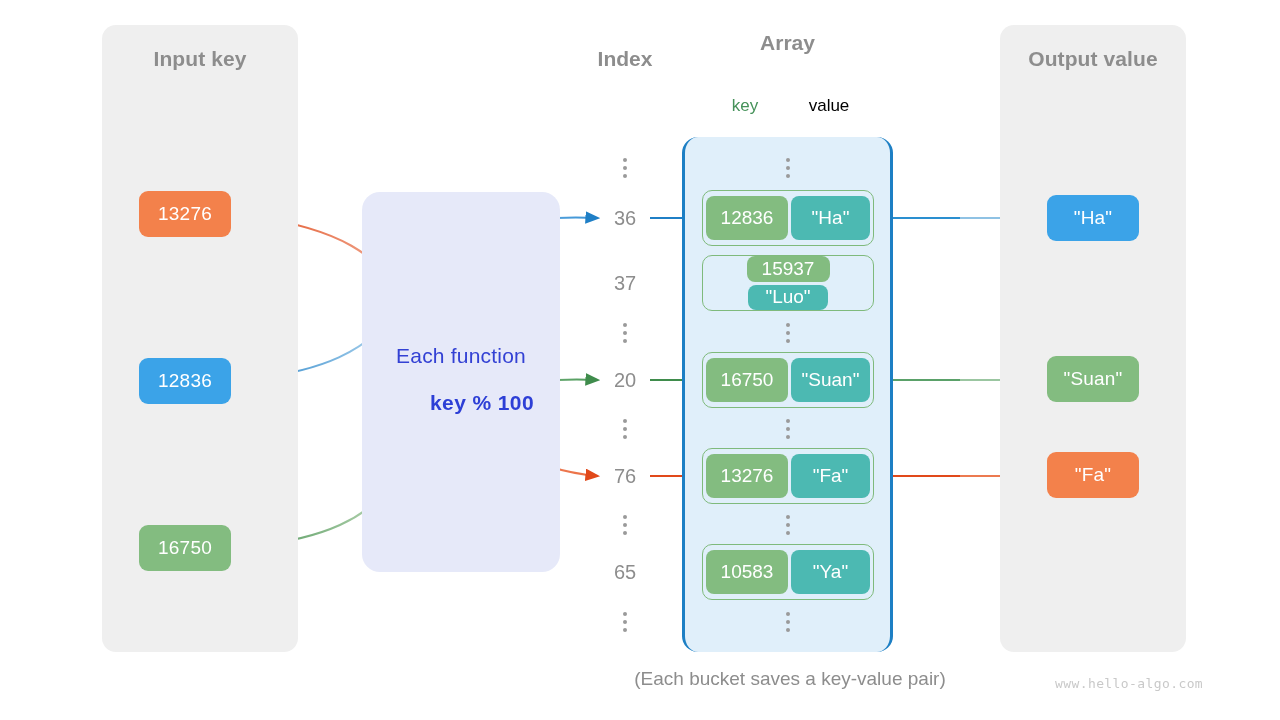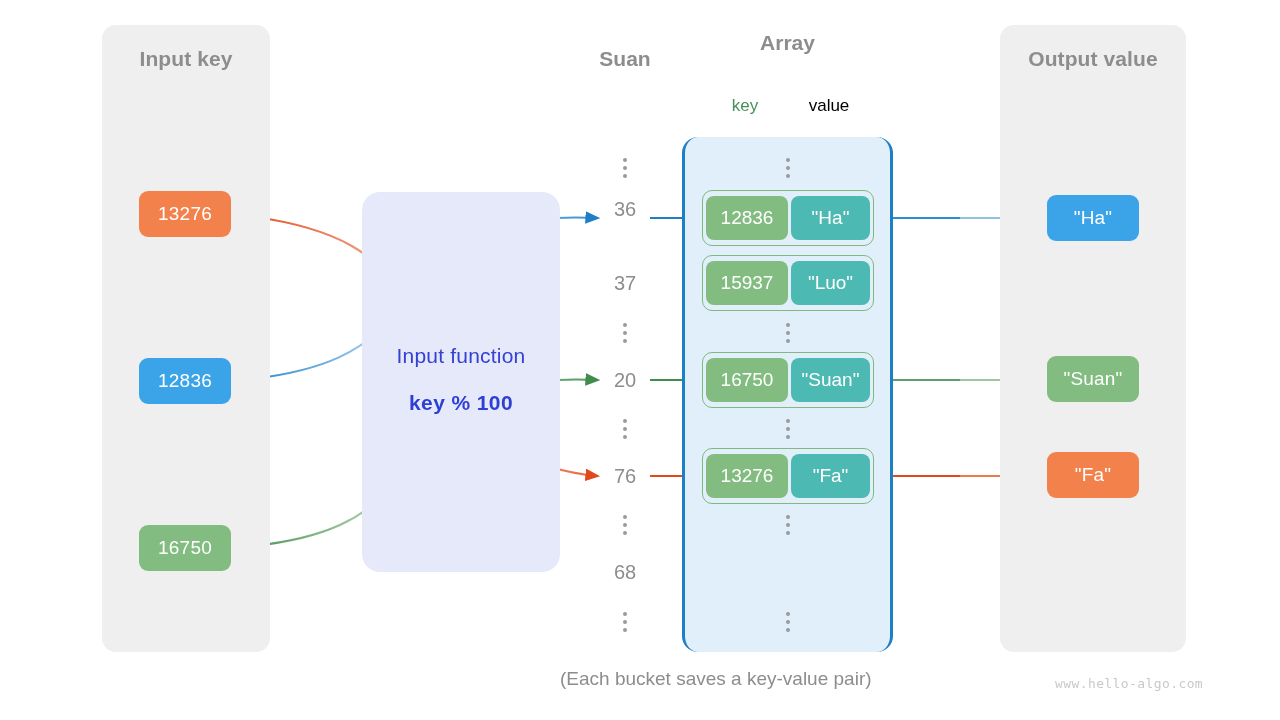--- a/index.html
+++ b/index.html
@@ -18,21 +18,21 @@
     background: #ffffff;
     overflow: hidden;
   }
 
   
   .panel {
     position: absolute;
     background: #efefef;
     border-radius: 14px;
   }
-  #input-panel  { left: 102px; top: 25px; width: 168px; height: 627px; }
+  #input-panel  { left: 102px; top: 25px; width: 196px; height: 627px; }
   #output-panel { left: 1000px; top: 25px; width: 186px; height: 627px; }
 
   .panel-title {
     position: absolute;
     width: 100%;
     text-align: center;
     top: 22px;
     font-size: 21px;
     font-weight: bold;
     color: #8d8d8d;
@@ -101,20 +101,21 @@
   }
   #hash-formula {
     position: absolute;
     left: 362px; top: 391px;
     width: 198px;
     text-align: center;
     font-size: 21px;
     font-weight: bold;
     color: #2d3fd6;
     letter-spacing: 0.4px;
+    padding-left: 21px;
   }
 
   
   #array-box {
     position: absolute;
     left: 682px; top: 137px;
     width: 211px; height: 515px;
     background: #e0effa;
     border-radius: 16px;
     border-left: 3px solid #1d7fc4;
@@ -143,21 +144,21 @@
     font-size: 19px;
     display: flex;
     align-items: center;
     justify-content: center;
     box-sizing: border-box;
   }
   .cell.key   { background: #83bc80; width: 83px; }
   .cell.value { background: #4cb9b2; width: 80px; }
 
   #bucket-36 { top: 190px; }
-  #bucket-37 { top: 255px; }
+  #bucket-37 { top: 255px; flex-direction: column; }
   #bucket-50 { top: 352px; }
   #bucket-76 { top: 448px; }
   #bucket-83 { top: 544px; }
 
   
   .index-label {
     position: absolute;
     left: 592px;
     width: 66px;
     text-align: center;
@@ -179,20 +180,21 @@
     width: 4px; height: 4px;
     border-radius: 50%;
     background: #9a9a9a;
   }
 
   
   #caption {
     position: absolute;
     left: 560px; top: 668px;
     width: 460px;
+    text-align: center;
     font-size: 19px;
     color: #8d8d8d;
   }
   #watermark {
     position: absolute;
     left: 1055px; top: 676px;
     font-family: "DejaVu Sans Mono", monospace;
     font-size: 13px;
     color: #c9c9c9;
     letter-spacing: 0.4px;
@@ -273,35 +275,35 @@
   </svg>
 
   <div class="panel" id="input-panel">
     <div class="panel-title">Input key</div>
   </div>
   <div class="pill orange" id="in-13276">13276</div>
   <div class="pill blue" id="in-12836">12836</div>
   <div class="pill green" id="in-16750">16750</div>
 
   <div id="hash-box"></div>
-  <div id="hash-label">Input function</div>
+  <div id="hash-label">Each function</div>
   <div id="hash-formula">key % 100</div>
 
-  <div class="col-title" id="index-title">Suan</div>
+  <div class="col-title" id="index-title">Index</div>
   <div class="col-title" id="array-title">Array</div>
   <div class="kv-title" id="key-title">key</div>
   <div class="kv-title" id="value-title">value</div>
 
   <div id="array-box"></div>
 
-  <div class="index-label" style="top:198px">36</div>
+  <div class="index-label" style="top:207px">36</div>
   <div class="index-label" style="top:272px">37</div>
   <div class="index-label" style="top:369px">20</div>
   <div class="index-label" style="top:465px">76</div>
-  <div class="index-label" style="top:561px">68</div>
+  <div class="index-label" style="top:561px">65</div>
 
   <div class="vdots" style="left:618px; top:158px">
       <i></i>
       <i></i>
       <i></i>
     </div>
   <div class="vdots" style="left:618px; top:323px">
       <i></i>
       <i></i>
       <i></i>
@@ -357,20 +359,24 @@
     <span class="cell value">"Luo"</span>
   </div>
   <div class="bucket" id="bucket-50">
     <span class="cell key">16750</span>
     <span class="cell value">"Suan"</span>
   </div>
   <div class="bucket" id="bucket-76">
     <span class="cell key">13276</span>
     <span class="cell value">"Fa"</span>
   </div>
+  <div class="bucket" id="bucket-83">
+    <span class="cell key">10583</span>
+    <span class="cell value">"Ya"</span>
+  </div>
 
   <div class="panel" id="output-panel">
     <div class="panel-title">Output value</div>
   </div>
   <div class="pill blue" id="out-ha">"Ha"</div>
   <div class="pill green" id="out-suan">"Suan"</div>
   <div class="pill orange" id="out-fa">"Fa"</div>
 
   <div id="caption">(Each bucket saves a key-value pair)</div>
   <div id="watermark">www.hello-algo.com</div>

